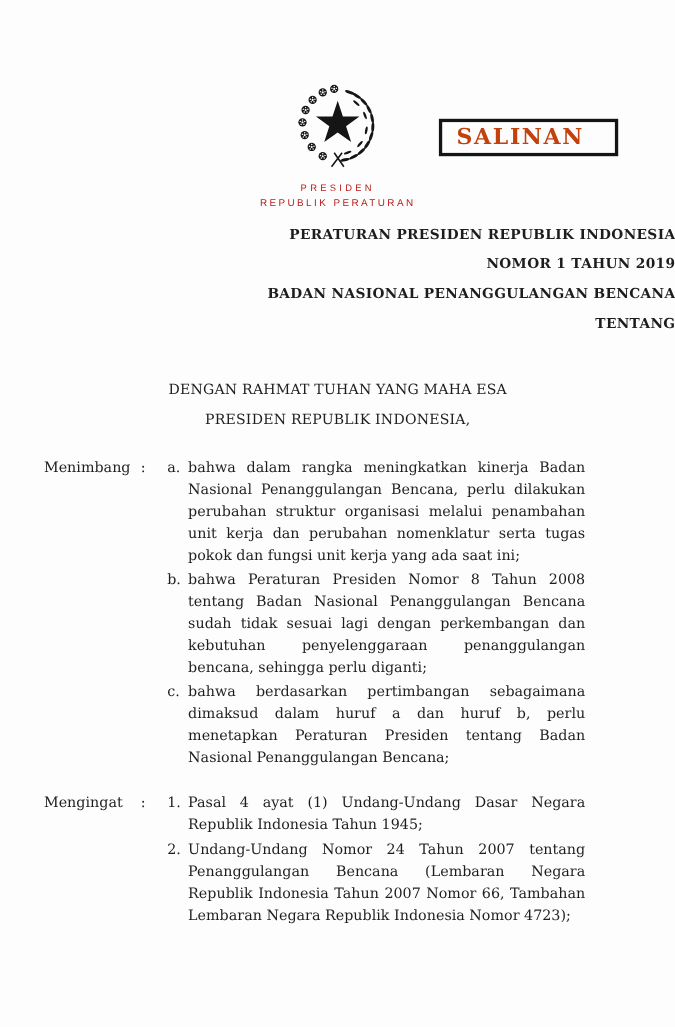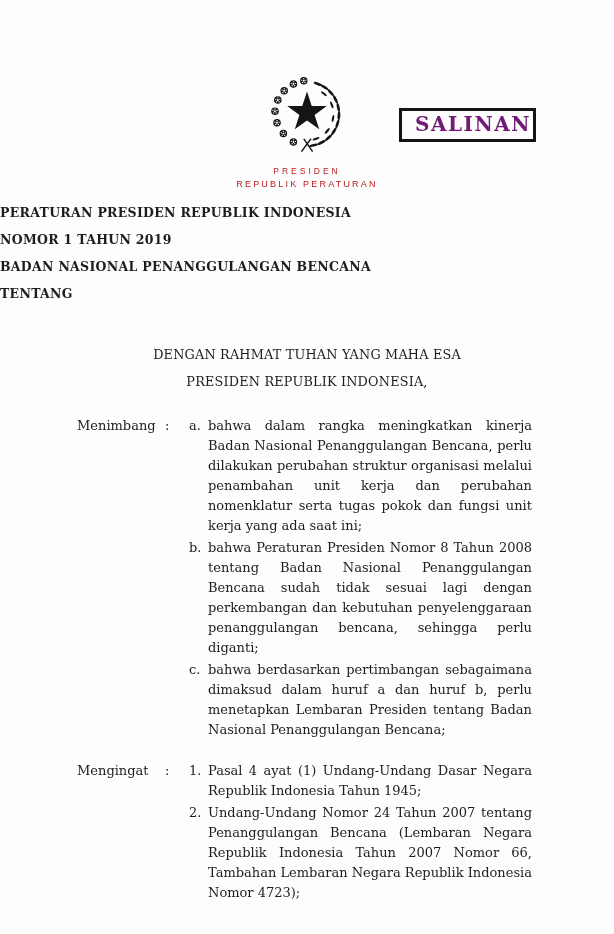--- a/index.html
+++ b/index.html
@@ -22,41 +22,41 @@
     justify-content: center;
   }
   .emblem-wrap svg { display: block; }
 
   
   .stamp {
     position: absolute;
     top: 108px;
     left: 399px;
     border: 3px solid #141414;
-    padding: 1px 2px 3px 13px;
+    padding: 1px 28px 3px 13px;
     font-family: "DejaVu Serif", serif;
     font-weight: bold;
     font-size: 20px;
     letter-spacing: 1.5px;
-    color: #701a75;
+    color: #c2410c;
     background: #fdfdfd;
   }
 
   
   .letterhead {
     margin-top: 12px;
     text-align: center;
     font-family: "Liberation Sans", sans-serif;
     color: #b91c1c;
   }
   .letterhead-l1 { font-size: 8.5px; letter-spacing: 3px; }
   .letterhead-l2 { font-size: 9px; letter-spacing: 2.2px; margin-top: 3px; }
 
   
-  .title-block { margin-top: 16px; text-align: left; }
+  .title-block { margin-top: 16px; text-align: right; }
   .title-line {
     font-size: 12.5px;
     font-weight: bold;
     letter-spacing: 0.3px;
     margin-bottom: 12px;
     line-height: 15px;
   }
 
   
   .preamble { margin-top: 46px; text-align: center; }
@@ -64,21 +64,21 @@
     font-size: 12.8px;
     letter-spacing: 0.2px;
     margin-bottom: 11px;
     line-height: 16px;
   }
 
   
   .clauses { margin-top: 26px; font-size: 13px; line-height: 20px; }
   .clause-row {
     display: flex;
-    padding-left: 77px;
+    padding-left: 40px;
     padding-right: 82px;
   }
   .clause-row + .clause-row { margin-top: 21px; }
   .clause-label { width: 88px; flex: none; }
   .clause-colon { width: 24px; flex: none; }
   .clause-items { flex: 1; min-width: 0; }
   .clause-item { display: flex; }
   .clause-item + .clause-item { margin-top: 2px; }
   .item-marker { width: 19px; flex: none; }
   .item-text { flex: 1; text-align: justify; }
@@ -164,21 +164,21 @@
         <div class="clause-item">
           <div class="item-marker">a.</div>
           <div class="item-text">bahwa dalam rangka meningkatkan kinerja Badan Nasional Penanggulangan Bencana, perlu dilakukan perubahan struktur organisasi melalui penambahan unit kerja dan perubahan nomenklatur serta tugas pokok dan fungsi unit kerja yang ada saat ini;</div>
         </div>
         <div class="clause-item">
           <div class="item-marker">b.</div>
           <div class="item-text">bahwa Peraturan Presiden Nomor 8 Tahun 2008 tentang Badan Nasional Penanggulangan Bencana sudah tidak sesuai lagi dengan perkembangan dan kebutuhan penyelenggaraan penanggulangan bencana, sehingga perlu diganti;</div>
         </div>
         <div class="clause-item">
           <div class="item-marker">c.</div>
-          <div class="item-text">bahwa berdasarkan pertimbangan sebagaimana dimaksud dalam huruf a dan huruf b, perlu menetapkan Lembaran Presiden tentang Badan Nasional Penanggulangan Bencana;</div>
+          <div class="item-text">bahwa berdasarkan pertimbangan sebagaimana dimaksud dalam huruf a dan huruf b, perlu menetapkan Peraturan Presiden tentang Badan Nasional Penanggulangan Bencana;</div>
         </div>
       </div>
     </div>
 
     <div class="clause-row">
       <div class="clause-label">Mengingat</div>
       <div class="clause-colon">:</div>
       <div class="clause-items">
         <div class="clause-item">
           <div class="item-marker">1.</div>

